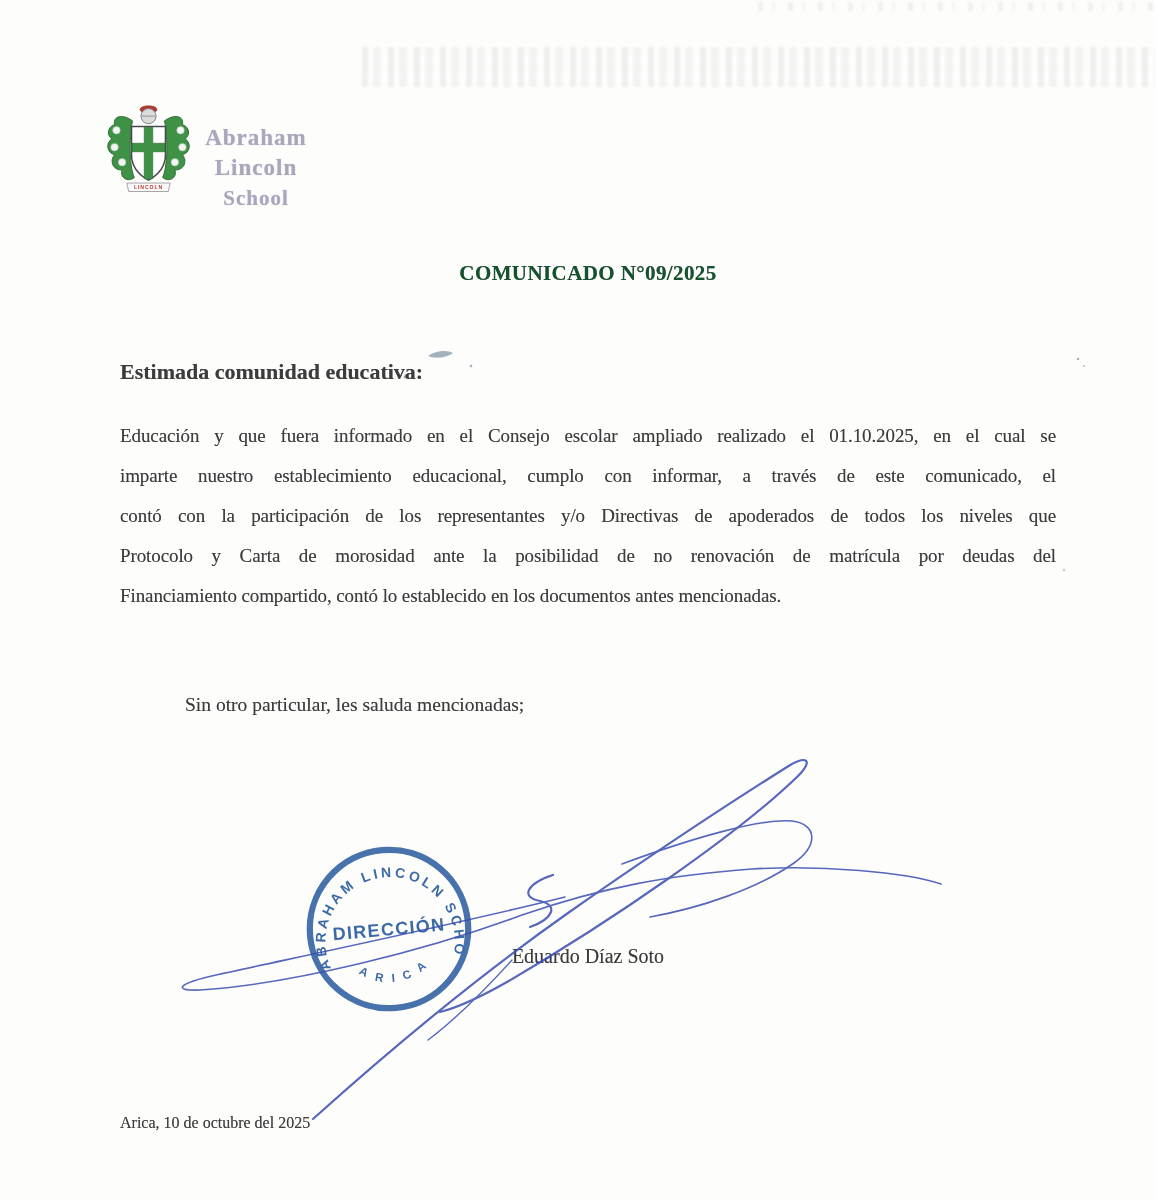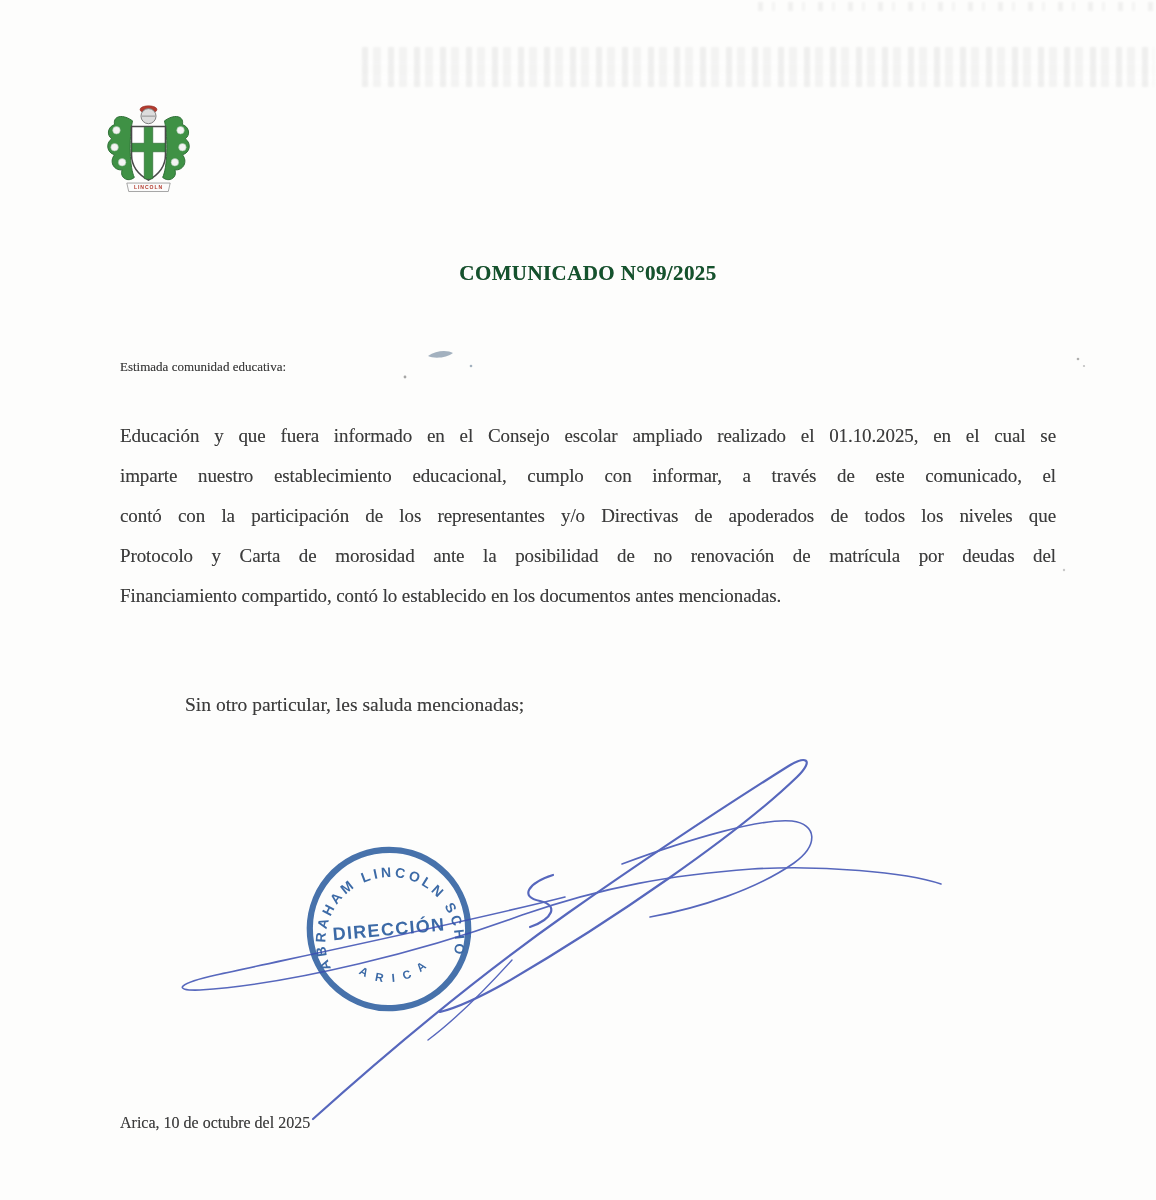--- a/index.html
+++ b/index.html
@@ -29,22 +29,23 @@
   }
   .school-name .l1{font-size:23px;}
   .school-name .l2{font-size:21px;}
   
   .doc-title{
     position:absolute;left:110px;top:261px;width:956px;text-align:center;
     font-size:21px;font-weight:bold;color:#14532d;letter-spacing:.4px;
     text-shadow:0 0 .5px rgba(46,46,46,.6);
   }
   .salutation{
-    position:absolute;left:120px;top:359px;font-size:13px;
+    position:absolute;left:120px;top:359px;font-size:22px;
     text-shadow:0 0 .5px rgba(70,70,70,.5);
+    font-weight:bold;
   }
   .paragraph{
     position:absolute;left:120px;top:416px;width:936px;
     font-size:19px;line-height:40px;letter-spacing:-.1px;
     text-shadow:0 0 .5px rgba(70,70,70,.5);
   }
   .paragraph .pline{text-align:justify;text-align-last:justify;white-space:normal;}
   .paragraph .pline.first{text-indent:64px;}
   .paragraph .pline.last{text-align:left;text-align-last:left;}
   .closing{
@@ -97,20 +98,24 @@
 
     <path d="M32 26 L68 26 L68 56 C68 70 59 78 50 83 C41 78 32 70 32 56 Z" fill="#ffffff" stroke="#4a4a4a" stroke-width="1.6"></path>
     <g fill="#3f9145" stroke="#2c6b33" stroke-width=".7">
       <path d="M45.5 26.8 h9 v17 h13 v9 h-13 v28.5 C52 82 48 82 45.5 81.3 v-28.5 h-13 v-9 h13 Z"></path>
     </g>
 
     <path d="M27 86 L73 86 L71 95 L29 95 Z" fill="#fbfbfb" stroke="#8a8a8a" stroke-width=".8"></path>
     <text x="50" y="92.6" text-anchor="middle" font-family="Liberation Sans, sans-serif" font-size="5.4" font-weight="bold" letter-spacing="1" fill="#b23b2f">LINCOLN</text>
   </svg>
 
+  <div class="school-name">
+    <div class="l1">Abraham Lincoln</div>
+    <div class="l2">School</div>
+  </div>
 
   <div class="doc-title">COMUNICADO N°09/2025</div>
 
   <div class="salutation">Estimada comunidad educativa:</div>
 
   <div class="paragraph">
     <div class="pline">Educación y que fuera informado en el Consejo escolar ampliado realizado el 01.10.2025, en el cual se</div>
     <div class="pline">imparte nuestro establecimiento educacional, cumplo con informar, a través de este comunicado, el</div>
     <div class="pline">contó con la participación de los representantes y/o Directivas de apoderados de todos los niveles que</div>
     <div class="pline">Protocolo y Carta de morosidad ante la posibilidad de no renovación de matrícula por deudas del</div>
@@ -128,20 +133,21 @@
     <text font-family="Liberation Sans, sans-serif" font-size="15.5" font-weight="bold" fill="#2e5fa0">
       <textPath href="#arcTop" startOffset="0" textLength="298">ABRAHAM LINCOLN SCHOOL</textPath>
     </text>
     <text font-family="Liberation Sans, sans-serif" font-size="13" font-weight="bold" fill="#2e5fa0" text-anchor="middle">
       <textPath href="#arcBottom" startOffset="50%" textLength="82">ARICA</textPath>
     </text>
     <text x="100" y="107" text-anchor="middle" font-family="Liberation Sans, sans-serif" font-size="20" font-weight="bold" letter-spacing="1.5" fill="#2e5fa0">DIRECCIÓN</text>
   </svg>
 
   <div class="sig-block">
+    <div>Eduardo Díaz Soto</div>
   </div>
 
   <div class="place-date">Arica, 10 de octubre del 2025</div>
 
   <svg class="ink-overlay" viewBox="0 0 1156 1200" aria-hidden="true">
     <g fill="none" stroke="#3a4db2" stroke-linecap="round" opacity=".85">
       <path stroke-width="2.2" d="M 313 1119 C 372 1066 470 982 568 913 C 668 843 752 789 787 767 C 806 755 815 759 797 777 C 737 835 610 922 507 982 C 477 999 452 1009 440 1012"></path>
       <path stroke-width="1.6" d="M 565 897 C 470 921 298 957 216 975 C 180 983 170 991 200 990 C 292 984 425 951 522 915 C 606 886 672 875 752 869 C 822 865 905 872 941 884"></path>
       <path stroke-width="1.6" d="M 622 864 C 692 838 762 818 792 821 C 817 824 819 845 794 863 C 757 889 700 908 650 917"></path>
       <path stroke-width="2.2" d="M 553 875 C 528 883 519 897 540 901 C 559 905 553 919 530 927"></path>

